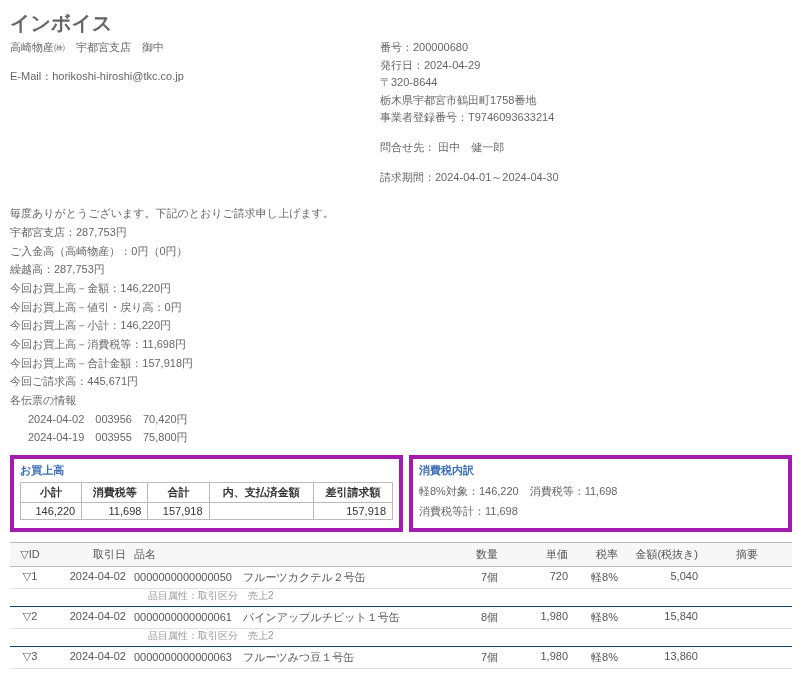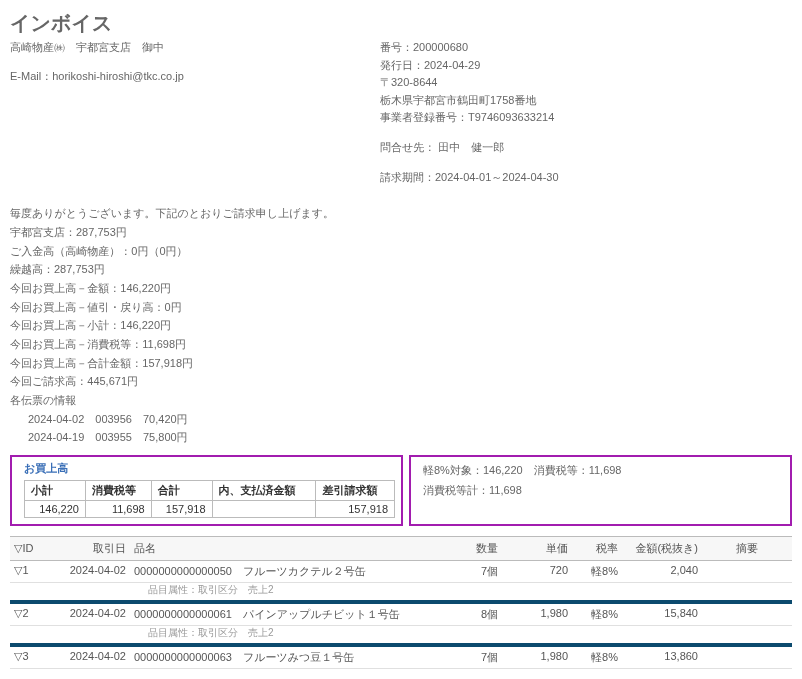--- a/index.html
+++ b/index.html
@@ -33,35 +33,35 @@
   .header-right .addr-line { line-height: 1.6; }
   .spaced { margin-top: 12px; }
   .body-lines { margin-top: 18px; color: #666; line-height: 1.7; }
   .slip-indent { padding-left: 18px; }
   .panels {
     display: flex;
     gap: 6px;
     margin-top: 8px;
   }
   .panel {
-    border: 2px solid #a21caf;
-    padding: 4px 6px 6px 12px;
+    border: 4px solid #a21caf;
+    padding: 4px 6px 6px 6px;
   }
   .panel-left { width: 393px; }
   .panel-right { flex: 1; }
   .panel-title { color: #3a6fb7; font-weight: bold; margin-bottom: 4px; }
   .sum-table {
     width: 100%;
     border-collapse: collapse;
     font-size: 11px;
   }
   .sum-table th, .sum-table td {
     border: 1px solid #bbb;
     padding: 2px 6px;
-    text-align: left;
+    text-align: center;
   }
   .sum-table td.num { text-align: right; }
   .tax-line { color: #666; line-height: 1.8; }
   .main-table {
     width: 100%;
     border-collapse: collapse;
     margin-top: 10px;
     font-size: 11px;
     table-layout: fixed;
   }
@@ -73,26 +73,26 @@
     color: #555;
     font-weight: normal;
   }
   .main-table td {
     border-bottom: 1px solid #e0e0e0;
     padding: 3px 4px;
     vertical-align: top;
     color: #555;
   }
   .main-table tr.subrow td {
-    border-bottom: 4px solid #0c4a6e;
+    border-bottom: 1px solid #0c4a6e;
     color: #999;
     font-size: 10px;
     padding-top: 0;
   }
-  .col-id { width: 40px; text-align: left; }
+  .col-id { width: 40px; text-align: center; }
   .col-date { width: 80px; text-align: right; }
   .col-name { width: auto; text-align: left; }
   .col-qty { width: 56px; text-align: right; }
   .col-unit { width: 70px; text-align: right; }
   .col-tax { width: 50px; text-align: right; }
   .col-amt { width: 80px; text-align: right; }
   .col-note { width: 90px; text-align: center; }
   .num { text-align: right; }
   .tri { color: #3a6fb7; cursor: pointer; }
 </style>
@@ -151,20 +151,21 @@
         <td class="num">146,220</td>
         <td class="num">11,698</td>
         <td class="num">157,918</td>
         <td class="num"></td>
         <td class="num">157,918</td>
       </tr>
     </tbody>
       </table>
   </div>
   <div class="panel panel-right">
+    <div class="panel-title">消費税内訳</div>
     <div class="tax-line">軽8%対象：146,220　消費税等：11,698</div>
     <div class="tax-line">消費税等計：11,698</div>
   </div>
 </div>
 
 <table class="main-table">
   <thead>
     <tr>
       <th class="col-id tri">▽ID</th>
       <th class="col-date">取引日</th>
@@ -177,21 +178,21 @@
     </tr>
   </thead>
   <tbody id="detail-body">
       <tr>
         <td class="col-id tri">▽1</td>
         <td class="col-date">2024-04-02</td>
         <td class="col-name">0000000000000050　フルーツカクテル２号缶</td>
         <td class="col-qty num">7個</td>
         <td class="col-unit num">720</td>
         <td class="col-tax num">軽8%</td>
-        <td class="col-amt num">2,040</td>
+        <td class="col-amt num">5,040</td>
         <td class="col-note"></td>
       </tr>
       <tr class="subrow">
         <td></td>
         <td></td>
         <td class="col-name" style="padding-left:18px;">品目属性：取引区分　売上2</td>
         <td></td>
         <td></td>
         <td></td>
         <td></td>

